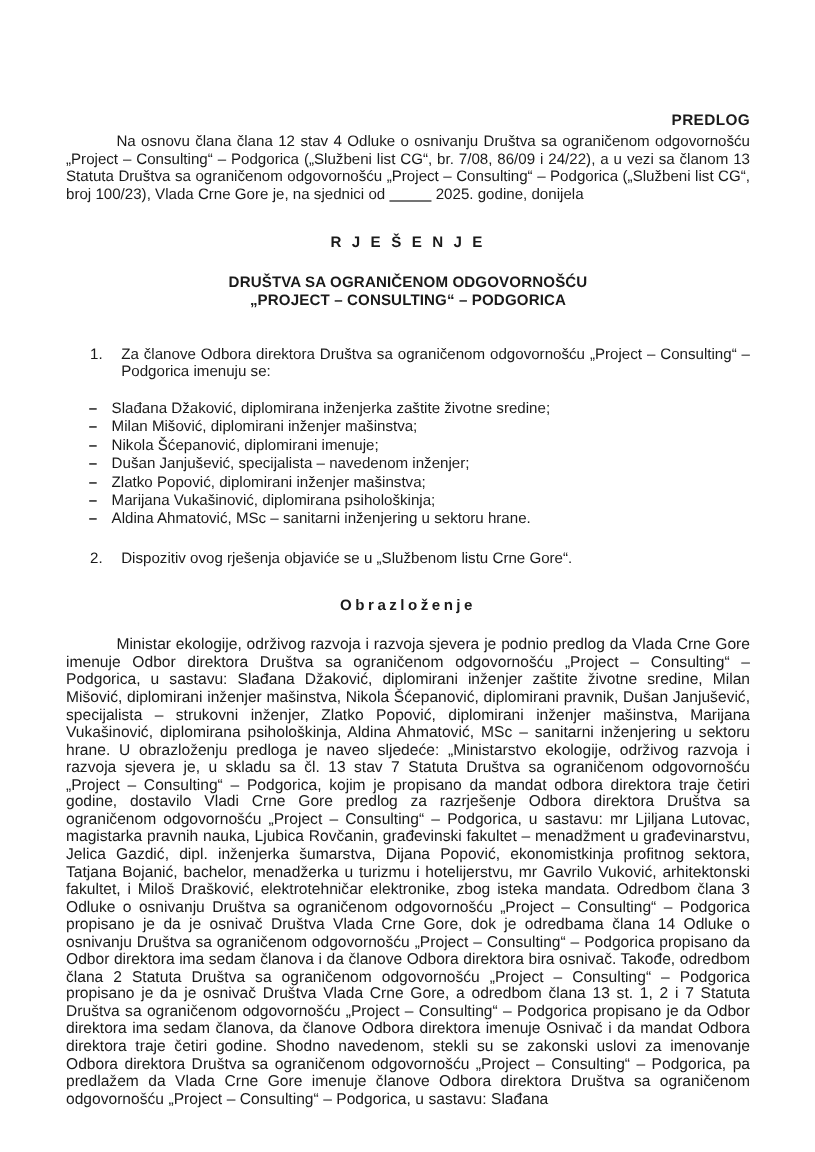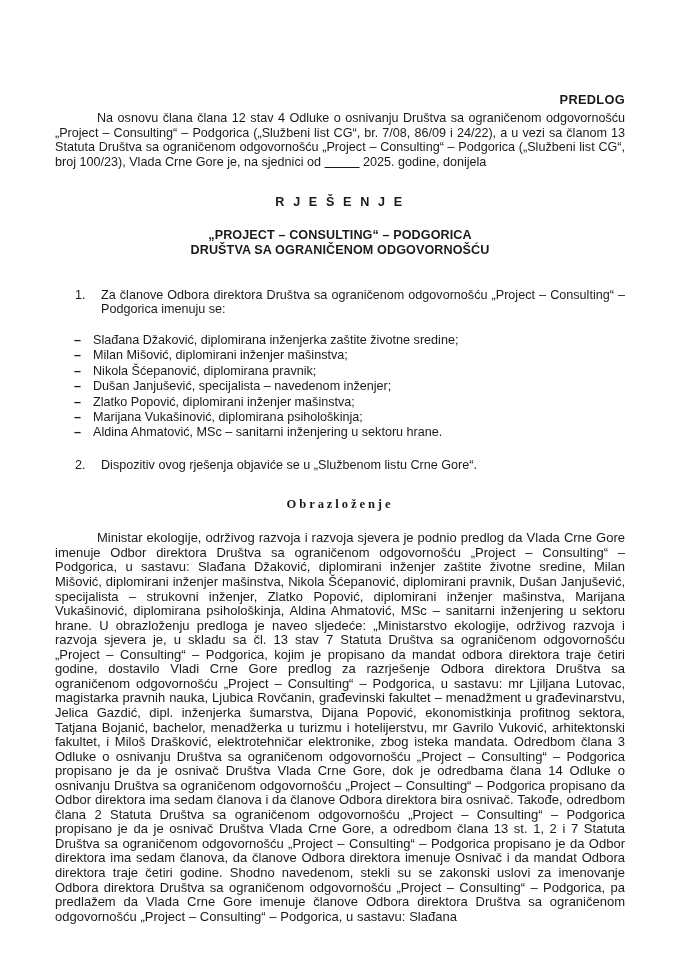--- a/index.html
+++ b/index.html
@@ -96,21 +96,20 @@
   }
   .num-item-2 {
     margin-top: 17px;
   }
   .section-heading {
     text-align: center;
     font-weight: bold;
     font-size: 12.6px;
     letter-spacing: 2.9px;
     margin: 25px 0 0 0;
-    font-family: Liberation Serif, serif;
   }
   .body-para {
     font-size: 13px;
     line-height: 14.55px;
     text-align: justify;
     text-indent: 42px;
     margin: 19px 0 0 0;
     hyphens: none;
     word-spacing: 0.1px;
   }
@@ -124,43 +123,43 @@
 <body>
 
 <div class="page">
 
   <div class="doc-label">PREDLOG</div>
 
   <p class="intro"><span>Na osnovu člana člana 12 stav 4 Odluke o osnivanju Društva sa ograničenom odgovornošću „Project – Consulting“ – Podgorica („Službeni list CG“, br. 7/08, 86/09 i 24/22), a u vezi sa članom 13 Statuta Društva sa ograničenom odgovornošću „Project – Consulting“ – Podgorica („Službeni list CG“, broj 100/23),  Vlada Crne Gore je, na sjednici od </span><span class="blank-line">_____</span><span> 2025. godine, donijela</span></p>
 
   <div class="title-block">
     <div class="title-rjesenje">R J E Š E N J E</div>
+    <div class="title-line">DRUŠTVA SA OGRANIČENOM ODGOVORNOŠĆU</div>
     <div class="title-line">„PROJECT – CONSULTING“ – PODGORICA</div>
-    <div class="title-line">DRUŠTVA SA OGRANIČENOM ODGOVORNOŠĆU</div>
   </div>
 
   <ol class="numbered">
     <li class="num-item">
       <span class="marker">1.</span>
       <span>Za članove Odbora direktora Društva sa ograničenom odgovornošću „Project – Consulting“ – Podgorica imenuju se:</span>
     </li>
   </ol>
 
   <ul class="dash-list">
     <li class="dash-item">
       <span class="dash">–</span>
       <span class="person">Slađana Džaković</span><span>, diplomirana inženjerka zaštite životne sredine;</span>
     </li>
     <li class="dash-item">
       <span class="dash">–</span>
       <span class="person">Milan Mišović</span><span>, diplomirani inženjer mašinstva;</span>
     </li>
     <li class="dash-item">
       <span class="dash">–</span>
-      <span class="person">Nikola Šćepanović</span><span>, diplomirana pravnik;</span>
+      <span class="person">Nikola Šćepanović</span><span>, diplomirani imenuje;</span>
     </li>
     <li class="dash-item">
       <span class="dash">–</span>
       <span class="person">Dušan Janjušević</span><span>, specijalista – navedenom inženjer;</span>
     </li>
     <li class="dash-item">
       <span class="dash">–</span>
       <span class="person">Zlatko Popović</span><span>, diplomirani inženjer mašinstva;</span>
     </li>
     <li class="dash-item">

